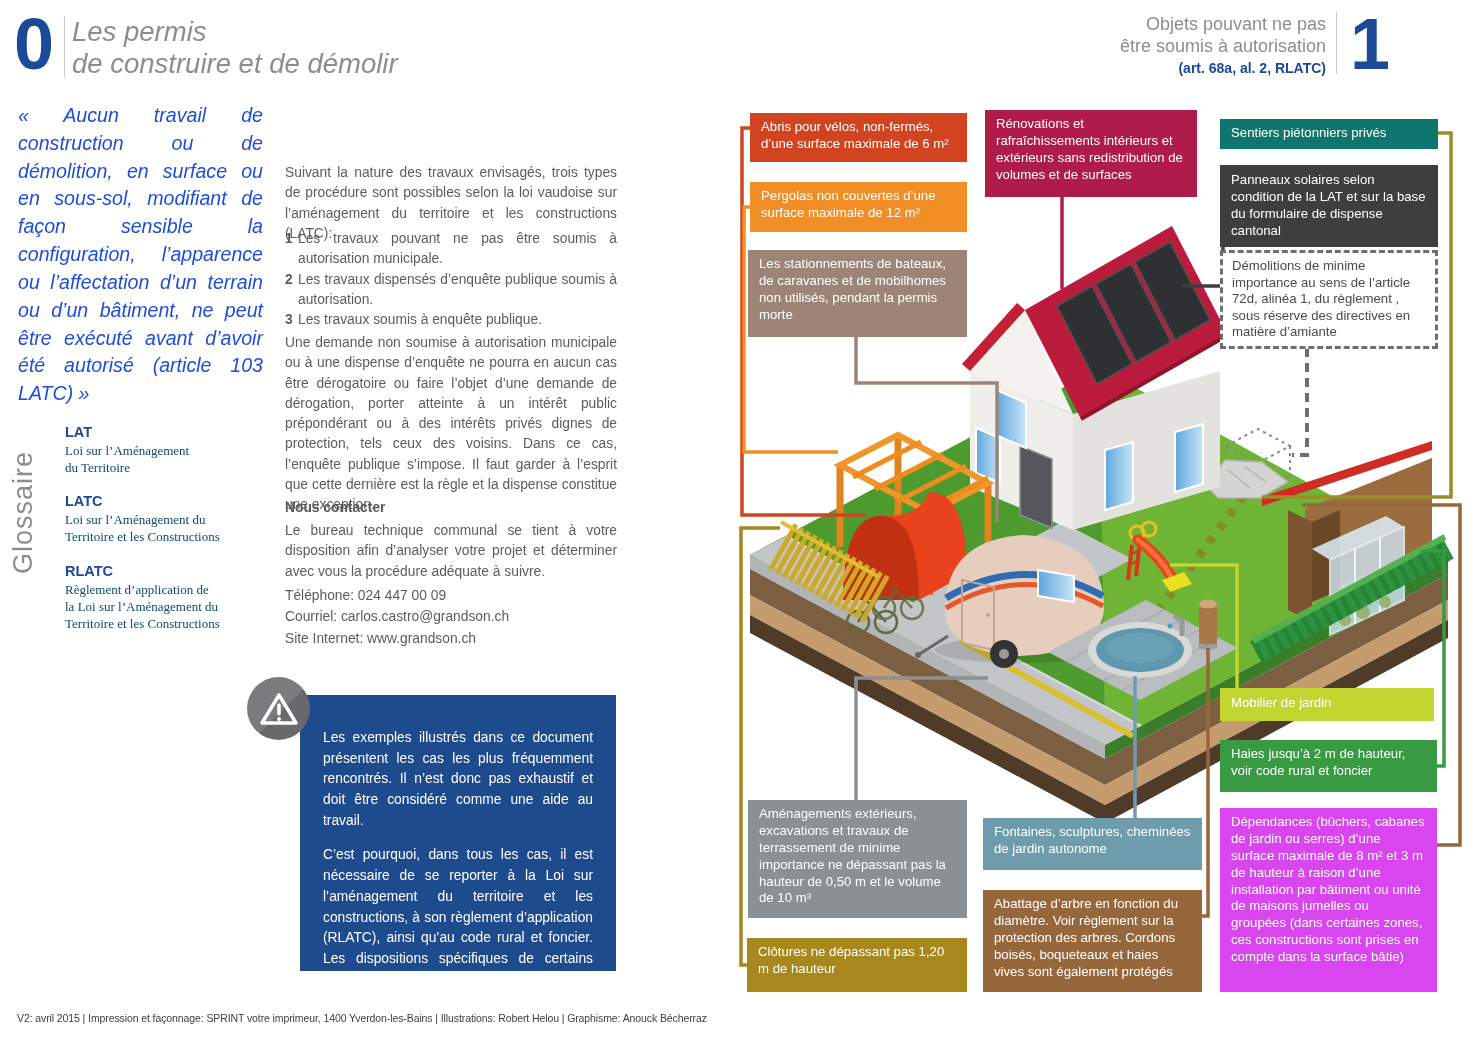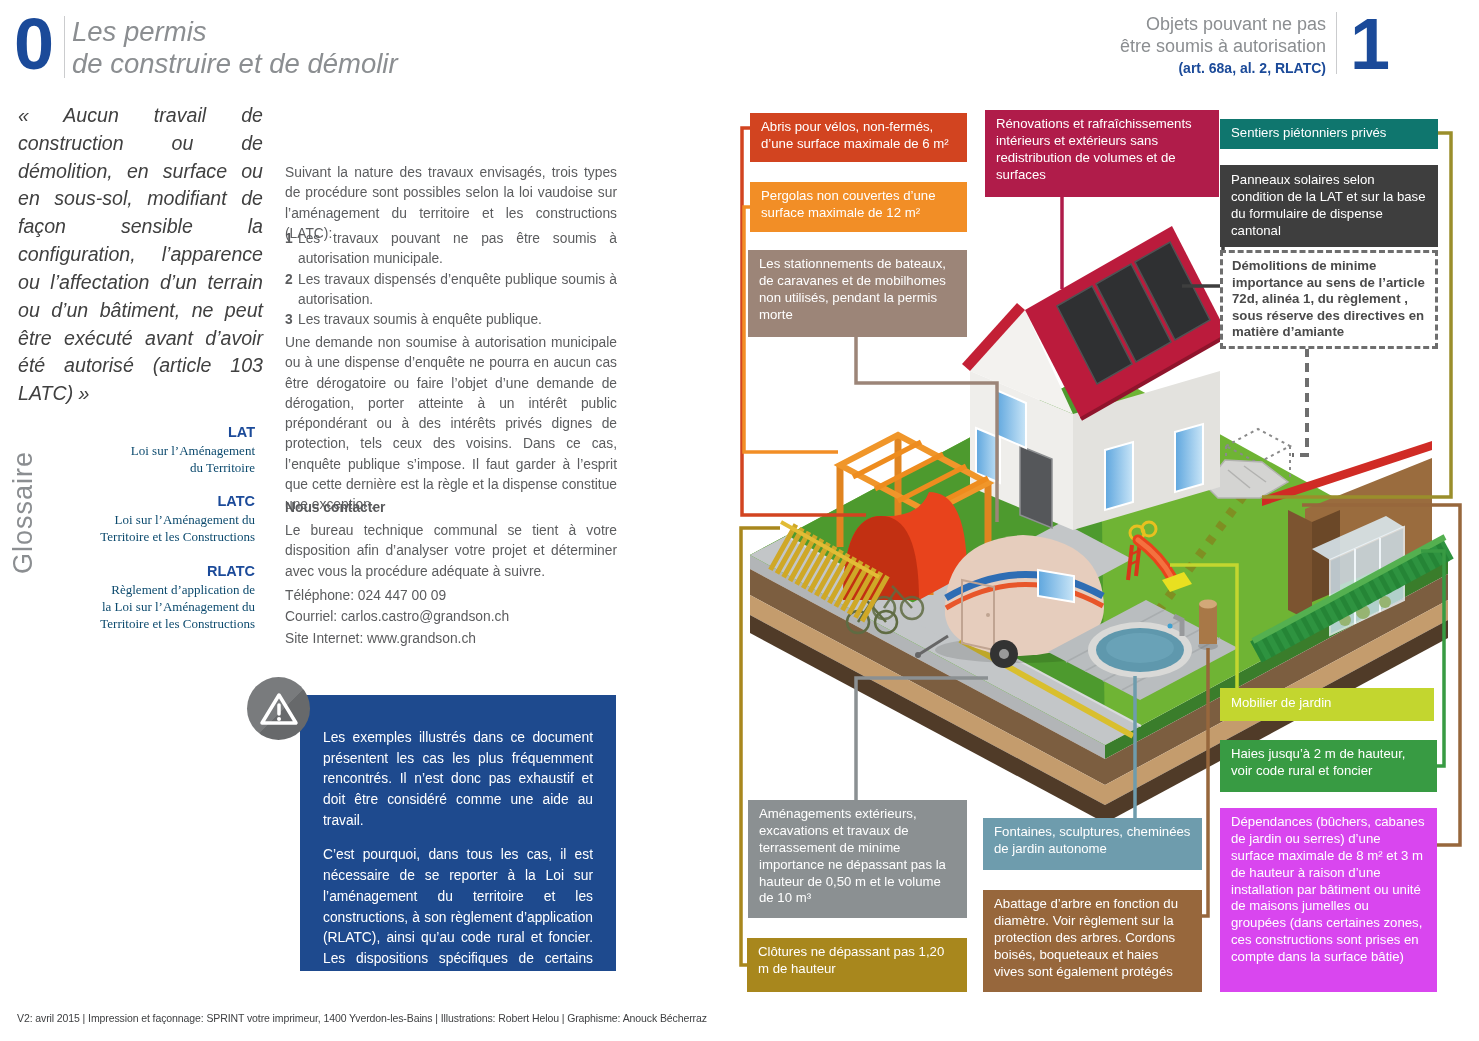--- a/index.html
+++ b/index.html
@@ -8,21 +8,21 @@
     position:relative; overflow:hidden; background:#ffffff;
     font-family:"Liberation Sans","DejaVu Sans",sans-serif;
     color:#5b5c5e;
   }
   .abs { position:absolute; }
   .bignum { font-size:72px; font-weight:700; color:#1b4a99; line-height:0.95; }
   .vrule { width:1px; background:#cbccce; }
   .pagetitle { font-size:27.5px; line-height:1.16; color:#8b8e91;font-style:italic; }
   .righthead { text-align:right; font-size:18px; line-height:1.22; color:#8b8e91; }
   .righthead .ref { font-size:14px; font-weight:700; color:#1b4a99; margin-top:2px; }
-  .quote { font-size:19.6px; font-style:italic; line-height:1.42; color:#404040; text-align:justify; }
+  .quote { font-size:19.6px; font-style:italic; line-height:1.42; color:#1d4ed8; text-align:justify; }
   .gloss-vert { writing-mode:vertical-rl; transform:rotate(180deg); font-size:27px; color:#8b8e91; letter-spacing:1px; }
   .gloss-term { font-size:14.5px; font-weight:700; color:#1b4a99; margin-bottom:2px; }
   .gloss-def { font-size:13px; line-height:1.32; color:#0c4a6e; white-space:pre-line;font-family:Liberation Serif, serif; }
   .gloss-entry { margin-bottom:17px; }
   .body-txt { font-size:13.8px; line-height:1.47; text-align:justify; color:#5b5c5e; }
   .plist { margin-top:0; }
   .plist .item { display:flex; }
   .plist .num { font-weight:700; width:13px; flex:0 0 13px; }
   .plist .txt { flex:1; }
   .contact-h { font-size:13.8px; font-weight:700; color:#58595b; }
@@ -35,21 +35,21 @@
     background:#1e4a8e; color:#ffffff; padding:33px 23px 20px 23px;
     font-size:13.8px; line-height:1.5; text-align:justify;
   }
   .notice p + p { margin-top:14px; }
   .callout {
     position:absolute; color:#ffffff; font-size:13.2px; line-height:1.28;
     padding:6px 11px;
   }
   .co-dashed {
     background:#ffffff; color:#4a4a4a; border:3px dashed #6e6e6e;
-    padding:5px 9px; line-height:1.25;font-weight:bold;
+    padding:5px 9px; line-height:1.25;
   }
   .footer { font-size:10.5px; color:#3f4042; letter-spacing:-0.1px; }
   svg.scene { position:absolute; left:0; top:0; pointer-events:none; }
 </style>
 </head>
 <body>
 
 <div class="abs bignum" style="left:14px; top:10px;">0</div>
 <div class="abs vrule" style="left:64px; top:16px; height:62px;"></div>
 <div class="abs pagetitle" style="left:72px; top:16px;">
@@ -60,21 +60,21 @@
   <div>Objets pouvant ne pas</div>
   <div>être soumis à autorisation</div>
   <div class="ref">(art. 68a, al. 2, RLATC)</div>
 </div>
 <div class="abs vrule" style="left:1336px; top:12px; height:62px;"></div>
 <div class="abs bignum" style="left:1350px; top:10px;">1</div>
 
 <div class="abs quote" style="left:18px; top:102px; width:245px;">« Aucun travail de construction ou de démolition, en surface ou en sous-sol, modifiant de façon sensible la configuration, l’apparence ou l’affectation d’un terrain ou d’un bâtiment, ne peut être exécuté avant d’avoir été autorisé (article 103 LATC) »</div>
 
 <div class="abs gloss-vert" style="left:8px; top:424px; height:150px;">Glossaire</div>
-<div class="abs" style="left:65px; top:424px; width:190px;text-align:right;">
+<div class="abs" style="left:65px; top:424px; width:190px;">
   <div class="gloss-entry">
     <div class="gloss-term">LAT</div>
     <div class="gloss-def">Loi sur l’Aménagement
 du Territoire</div>
   </div>
   <div class="gloss-entry">
     <div class="gloss-term">LATC</div>
     <div class="gloss-def">Loi sur l’Aménagement du
 Territoire et les Constructions</div>
   </div>
@@ -290,21 +290,21 @@
     <polyline points="856,800 856,678 988,678" stroke="#8b9092"></polyline>
     <polyline points="747,965 741,965 741,528 780,528" stroke="#a8871d"></polyline>
     <polyline points="1135,676 1135,818" stroke="#6e9cad"></polyline>
     <polyline points="1208,648 1208,916 1202,916" stroke="#97673c"></polyline>
   </g>
 </svg>
 
 <div class="callout" style="left: 750px; top: 113px; width: 217px; min-height: 49px; background: rgb(210, 68, 32);">Abris pour vélos, non-fermés, d’une surface maximale de 6 m²</div>
 <div class="callout" style="left: 750px; top: 182px; width: 217px; min-height: 50px; background: rgb(242, 142, 38);">Pergolas non couvertes d’une surface maximale de 12 m²</div>
 <div class="callout" style="left: 748px; top: 250px; width: 219px; min-height: 87px; background: rgb(156, 133, 120);">Les stationnements de bateaux, de caravanes et de mobilhomes non utilisés, pendant la permis morte</div>
-<div class="callout" style="left: 985px; top: 110px; width: 234px; min-height: 87px; background: rgb(176, 28, 74);">Rénovations et rafraîchissements intérieurs et extérieurs sans redistribution de volumes et de surfaces</div>
+<div class="callout" style="left: 985px; top: 110px; width: 212px; min-height: 87px; background: rgb(176, 28, 74);">Rénovations et rafraîchissements intérieurs et extérieurs sans redistribution de volumes et de surfaces</div>
 <div class="callout" style="left: 1220px; top: 119px; width: 218px; min-height: 30px; padding: 6px 11px; background: #0f766e;">Sentiers piétonniers privés</div>
 <div class="callout" style="left: 1220px; top: 165px; width: 218px; min-height: 68px; padding: 7px 11px; background: rgb(62, 62, 62);">Panneaux solaires selon condition de la LAT et sur la base du formulaire de dispense cantonal</div>
 <div class="callout co-dashed" style="left:1220px; top:250px; width:218px; min-height:98px;">Démolitions de minime importance au sens de l’article 72d, alinéa 1, du règlement , sous réserve des directives en matière d’amiante</div>
 <div class="callout" style="left: 1220px; top: 688px; width: 214px; min-height: 33px; padding: 7px 11px; background: rgb(195, 214, 47);">Mobilier de jardin</div>
 <div class="callout" style="left: 1220px; top: 740px; width: 217px; min-height: 52px; background: rgb(56, 155, 67);">Haies jusqu’à 2 m de hauteur, voir code rural et foncier</div>
 <div class="callout" style="left: 1220px; top: 808px; width: 217px; min-height: 184px; background: #d946ef;">Dépendances (bûchers, cabanes de jardin ou serres) d’une surface maximale de 8 m² et 3 m de hauteur à raison d’une installation par bâtiment ou unité de maisons jumelles ou groupées (dans certaines zones, ces constructions sont prises en compte dans la surface bâtie)</div>
 <div class="callout" style="left: 748px; top: 800px; width: 219px; min-height: 118px; background: rgb(139, 144, 146);">Aménagements extérieurs, excavations et travaux de terrassement de minime importance ne dépassant pas la hauteur de 0,50 m et le volume de 10 m³</div>
 <div class="callout" style="left: 747px; top: 938px; width: 220px; min-height: 54px; background: rgb(168, 135, 29);">Clôtures ne dépassant pas 1,20 m de hauteur</div>
 <div class="callout" style="left: 983px; top: 818px; width: 219px; min-height: 52px; background: rgb(110, 156, 173);">Fontaines, sculptures, cheminées de jardin autonome</div>
 <div class="callout" style="left: 983px; top: 890px; width: 219px; min-height: 102px; background: rgb(151, 103, 60);">Abattage d’arbre en fonction du diamètre. Voir règlement sur la protection des arbres. Cordons boisés, boqueteaux et haies vives sont également protégés</div>

